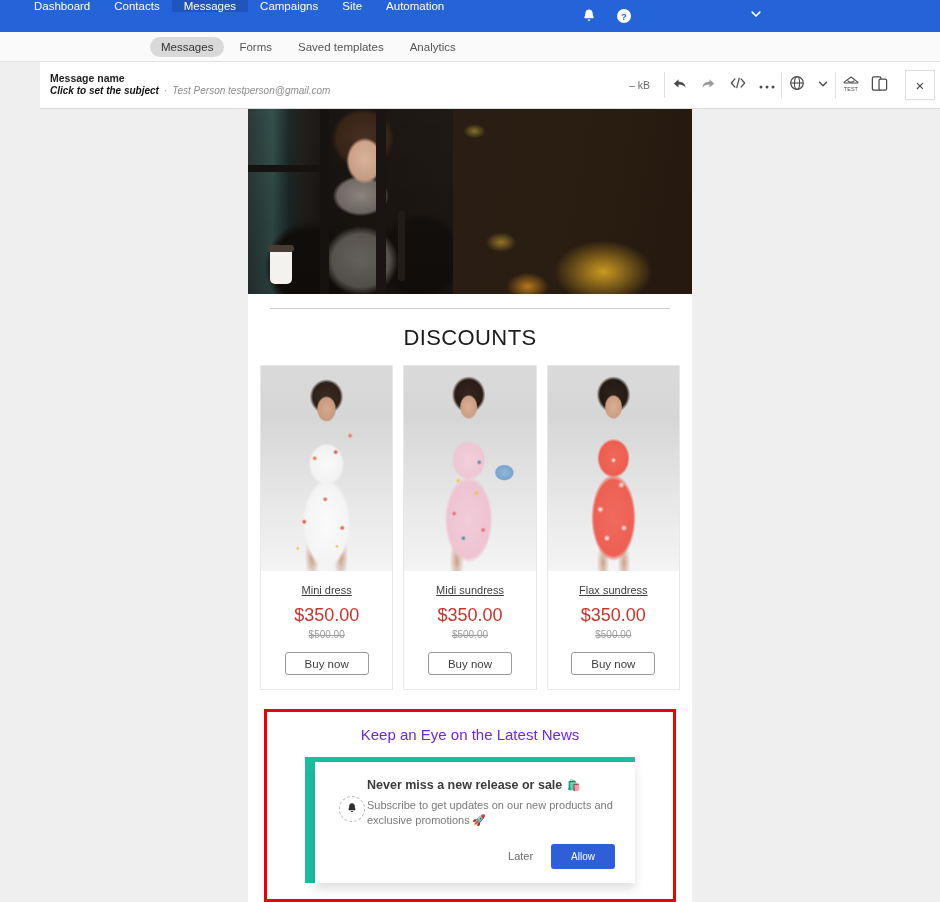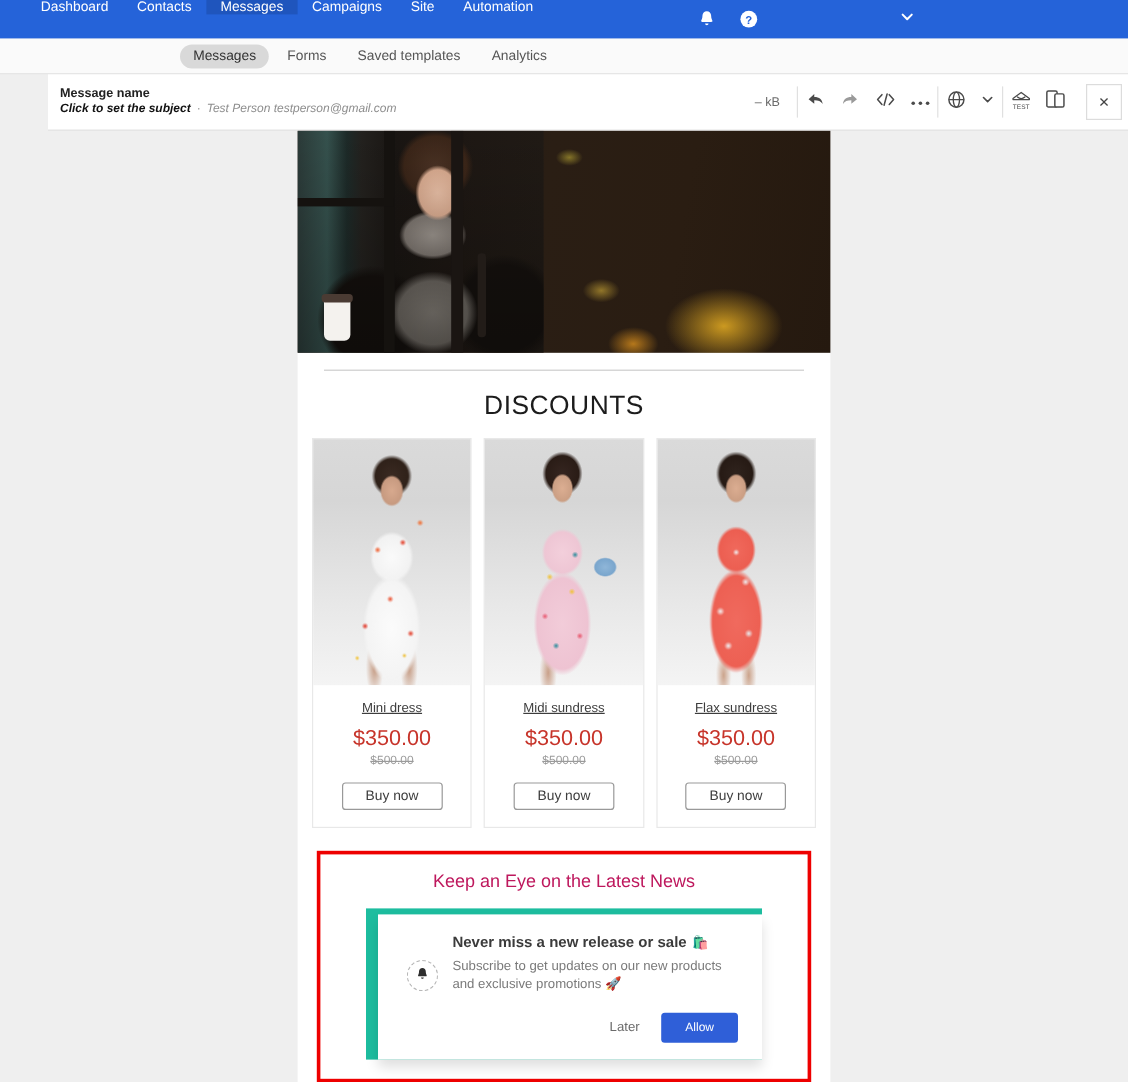--- a/index.html
+++ b/index.html
@@ -257,34 +257,34 @@
   }
 
   
   .news-block {
     margin: 19px 16px 0;
     border: 3px solid #ee0000;
     background: #ffffff;
     padding: 14px 0 16px;
   }
   .news-title {
-    text-align: center; font-size: 15px; color: #be185d;
+    text-align: center; font-size: 15px; color: #6d28d9;
     padding-bottom: 14px;
   }
   .promo-shot {
     width: 330px; margin: 0 auto; position: relative;
     background: #1dbd9f; padding: 5px 0 0 5px;
   }
   .promo-card {
     background: #ffffff; padding: 16px 20px 14px 22px;
     box-shadow: 0 6px 10px rgba(0,0,0,.13);
     position: relative;
     margin-left: 5px;
   }
-  .promo-top { display: flex; align-items: flex-end; gap: 10px; }
+  .promo-top { display: flex; align-items: center; }
   .promo-bell {
     width: 30px; height: 30px; flex: 0 0 30px;
     margin-top: 12px;
     border-radius: 50%;
     position: relative;
   }
   .promo-bell::before {
     content: ""; position: absolute; inset: 2px;
     border-radius: 50%;
     border: 1.5px dashed #b8b8b8;

